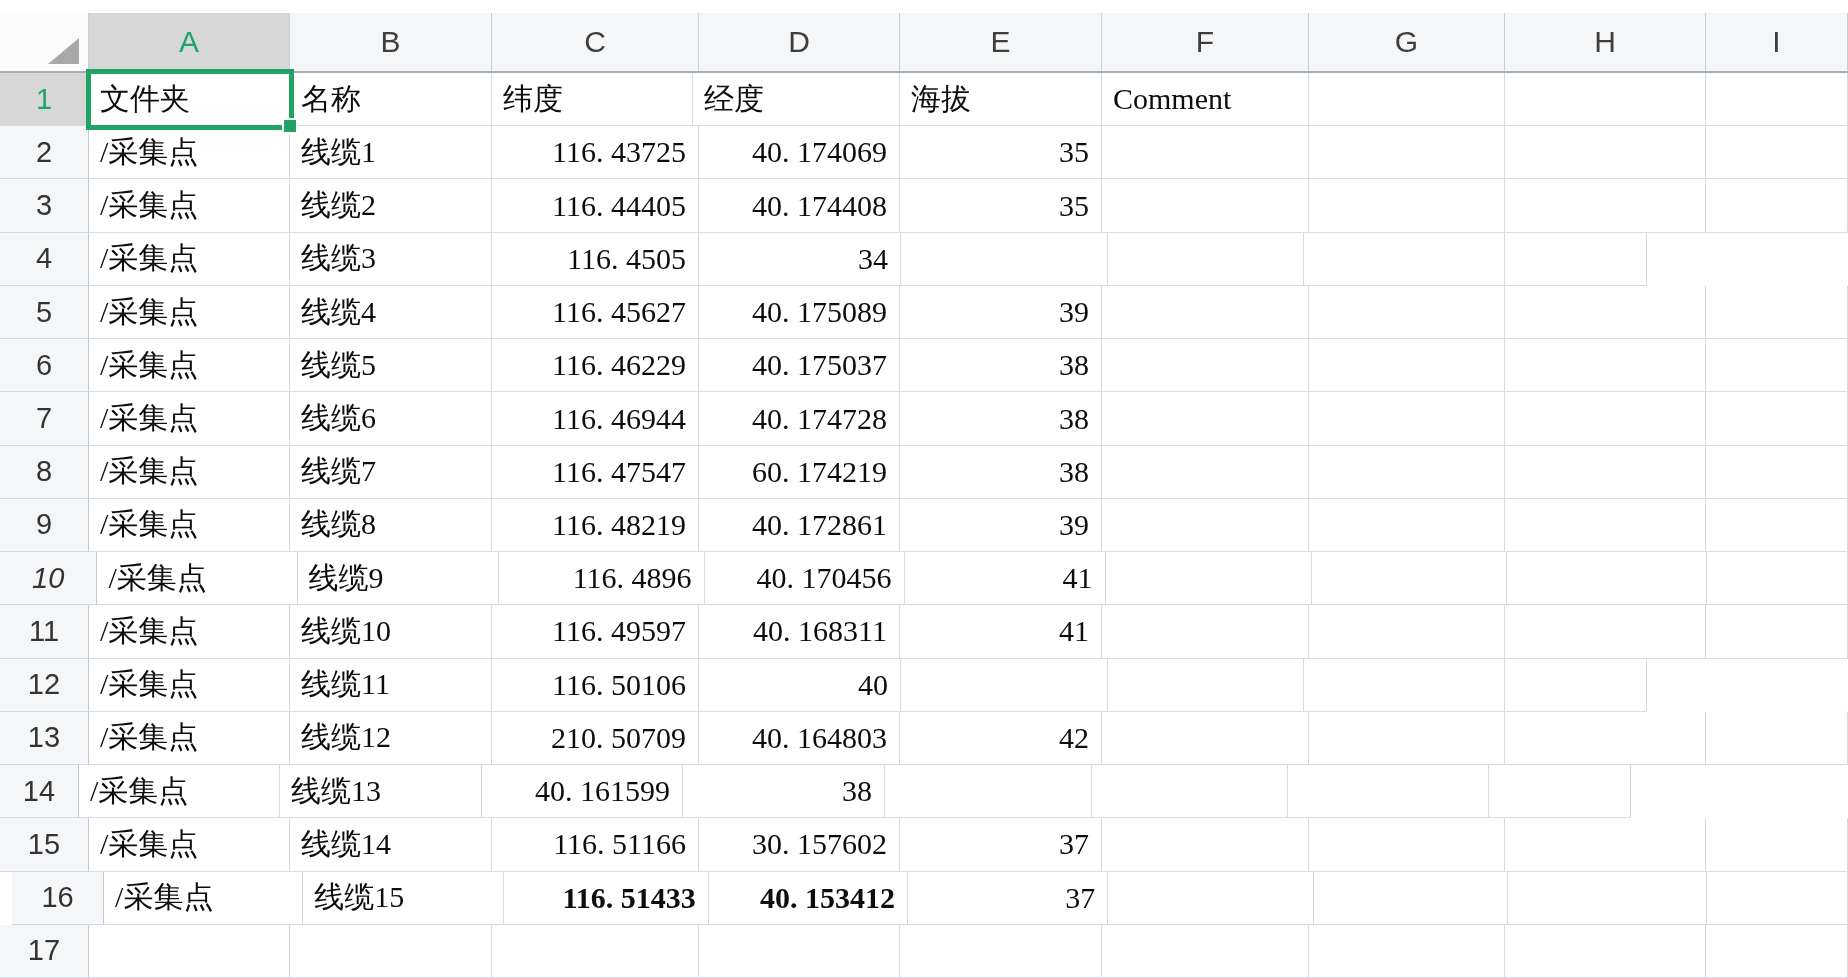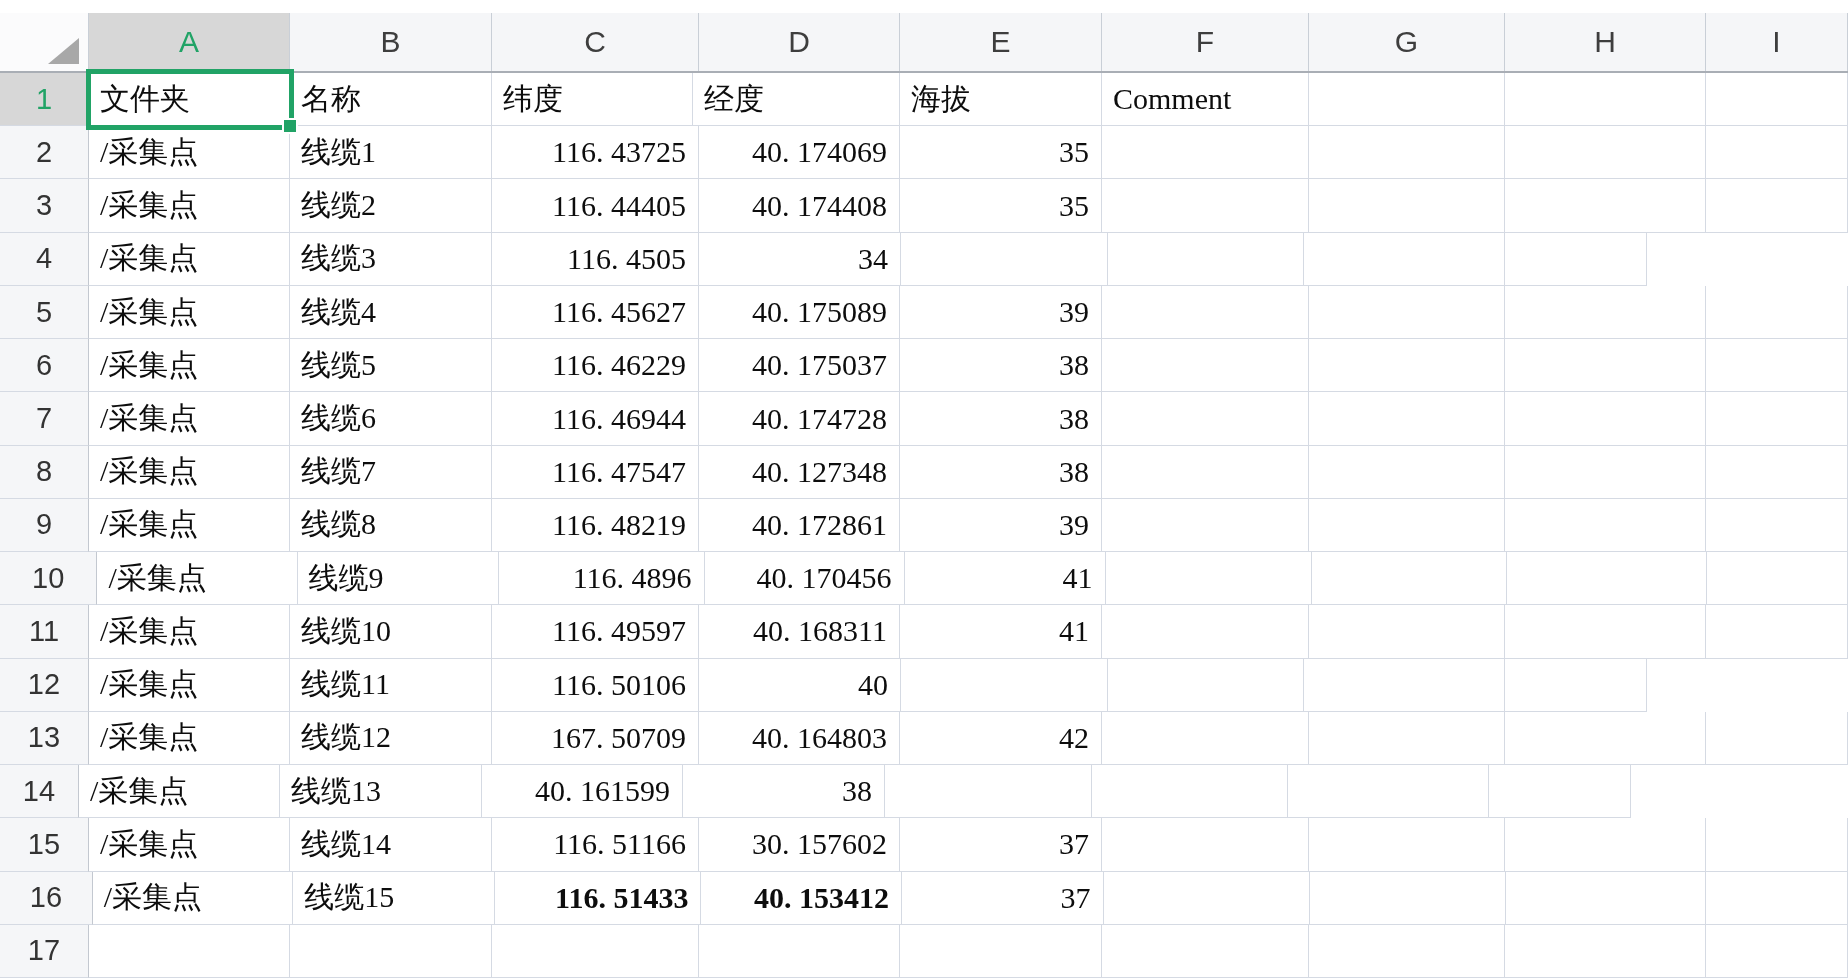--- a/index.html
+++ b/index.html
@@ -138,41 +138,41 @@
         <div class="cell" style="width: 207px;"></div>
         <div class="cell" style="width: 196px;"></div>
         <div class="cell" style="width: 201px;"></div>
         <div class="cell" style="width: 142px;"></div>
       </div>
       <div class="grid-row" style="height: 53.2353px;">
         <div class="rowheader" style="width: 89px;">8</div>
         <div class="cell" style="width: 201px;">/采集点</div>
         <div class="cell" style="width: 202px;">线缆7</div>
         <div class="cell num" style="width: 207px;">116. 47547</div>
-        <div class="cell num" style="width: 201px;">40. 127348</div>
+        <div class="cell num" style="width: 201px;">60. 174219</div>
         <div class="cell num" style="width: 202px;">38</div>
         <div class="cell" style="width: 207px;"></div>
         <div class="cell" style="width: 196px;"></div>
         <div class="cell" style="width: 201px;"></div>
         <div class="cell" style="width: 142px;"></div>
       </div>
       <div class="grid-row" style="height: 53.2353px;">
         <div class="rowheader" style="width: 89px;">9</div>
         <div class="cell" style="width: 201px;">/采集点</div>
         <div class="cell" style="width: 202px;">线缆8</div>
         <div class="cell num" style="width: 207px;">116. 48219</div>
         <div class="cell num" style="width: 201px;">40. 172861</div>
         <div class="cell num" style="width: 202px;">39</div>
         <div class="cell" style="width: 207px;"></div>
         <div class="cell" style="width: 196px;"></div>
         <div class="cell" style="width: 201px;"></div>
         <div class="cell" style="width: 142px;"></div>
       </div>
       <div class="grid-row" style="height: 53.2353px;">
-        <div class="rowheader" style="width: 98px;">10</div>
+        <div class="rowheader" style="width: 98px; font-style: italic;">10</div>
         <div class="cell" style="width: 201px;">/采集点</div>
         <div class="cell" style="width: 202px;">线缆9</div>
         <div class="cell num" style="width: 207px;">116. 4896</div>
         <div class="cell num" style="width: 201px;">40. 170456</div>
         <div class="cell num" style="width: 202px;">41</div>
         <div class="cell" style="width: 207px;"></div>
         <div class="cell" style="width: 196px;"></div>
         <div class="cell" style="width: 201px;"></div>
         <div class="cell" style="width: 142px;"></div>
       </div>
@@ -196,21 +196,21 @@
         <div class="cell num" style="width: 202px;">40</div>
         <div class="cell" style="width: 207px;"></div>
         <div class="cell" style="width: 196px;"></div>
         <div class="cell" style="width: 201px;"></div>
         <div class="cell" style="width: 142px;"></div>
       </div>
       <div class="grid-row" style="height: 53.2353px;">
         <div class="rowheader" style="width: 89px;">13</div>
         <div class="cell" style="width: 201px;">/采集点</div>
         <div class="cell" style="width: 202px;">线缆12</div>
-        <div class="cell num" style="width: 207px;">167. 50709</div>
+        <div class="cell num" style="width: 207px;">210. 50709</div>
         <div class="cell num" style="width: 201px;">40. 164803</div>
         <div class="cell num" style="width: 202px;">42</div>
         <div class="cell" style="width: 207px;"></div>
         <div class="cell" style="width: 196px;"></div>
         <div class="cell" style="width: 201px;"></div>
         <div class="cell" style="width: 142px;"></div>
       </div>
       <div class="grid-row" style="height: 53.2353px;">
         <div class="rowheader" style="width: 79px;">14</div>
         <div class="cell" style="width: 201px;">/采集点</div>
@@ -228,21 +228,21 @@
         <div class="cell" style="width: 202px;">线缆14</div>
         <div class="cell num" style="width: 207px;">116. 51166</div>
         <div class="cell num" style="width: 201px;">30. 157602</div>
         <div class="cell num" style="width: 202px;">37</div>
         <div class="cell" style="width: 207px;"></div>
         <div class="cell" style="width: 196px;"></div>
         <div class="cell" style="width: 201px;"></div>
         <div class="cell" style="width: 142px;"></div>
       </div>
       <div class="grid-row" style="height: 53.2353px;">
-        <div class="rowheader" style="width: 93px;">16</div>
+        <div class="rowheader" style="width: 93px; margin-left: 12px;">16</div>
         <div class="cell" style="width: 201px;">/采集点</div>
         <div class="cell" style="width: 202px;">线缆15</div>
         <div class="cell num" style="width: 207px; font-weight: bold;">116. 51433</div>
         <div class="cell num" style="width: 201px; font-weight: bold;">40. 153412</div>
         <div class="cell num" style="width: 202px;">37</div>
         <div class="cell" style="width: 207px;"></div>
         <div class="cell" style="width: 196px;"></div>
         <div class="cell" style="width: 201px;"></div>
         <div class="cell" style="width: 142px;"></div>
       </div>

